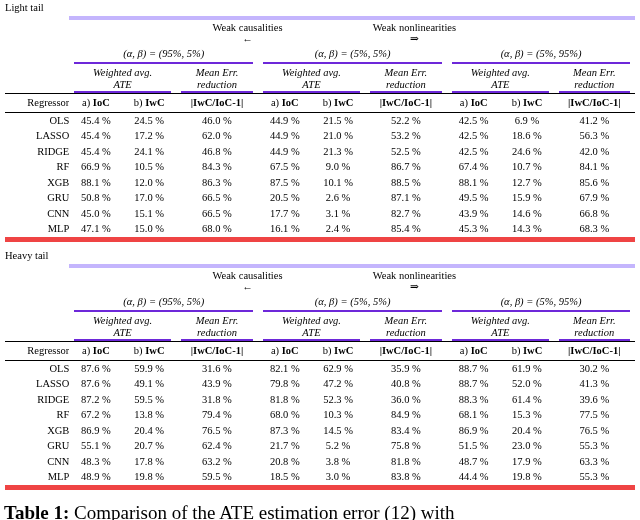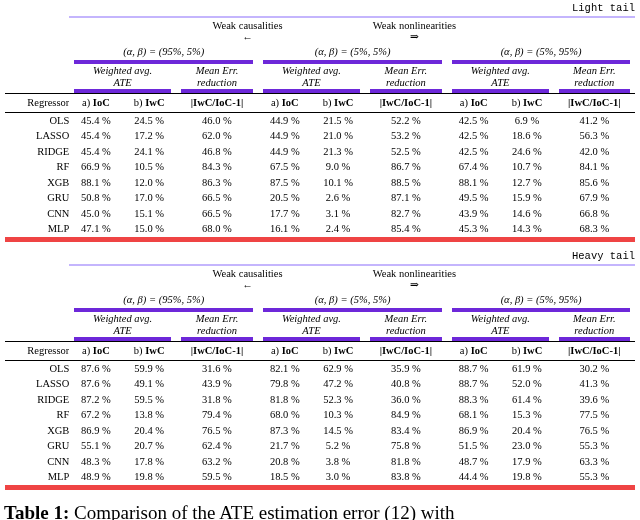--- a/index.html
+++ b/index.html
@@ -4,28 +4,28 @@
 <style>
   html, body { margin: 0; padding: 0; }
   body {
     width: 640px; height: 520px; overflow: hidden; position: relative;
     background: #ffffff; color: #000000;
     font-family: "Liberation Serif", "DejaVu Serif", serif;
   }
   .table-block { position: absolute; left: 5px; width: 630px; }
   #block-0 { top: 2px; }
   #block-1 { top: 250px; }
-  .tbl-title { text-align: right; font-size: 10.5px; line-height: 12px; margin: 0 0 2px 0; font-family: Liberation Mono, monospace; }
+  .tbl-title { text-align: left; font-size: 10.5px; line-height: 12px; margin: 0 0 2px 0; }
   table { border-collapse: collapse; table-layout: fixed; width: 630px; font-size: 10.5px; }
   td { padding: 0; text-align: center; height: 15.5px; line-height: 14px; white-space: nowrap; overflow: hidden; }
-  .toprule { border-top: 2px solid #c4b5fd; }
+  .toprule { border-top: 4px solid #c4b5fd; }
   .groups-cell { position: relative; height: 27px; }
   .group-label { position: absolute; top: 2px; transform: translateX(-50%); line-height: 11px; text-align: center; }
   .group-label .arrow { line-height: 11px; }
-  .cmid { border-bottom: 4px solid #6d28d9; margin: 0 5px; padding-bottom: 1px; }
+  .cmid { border-bottom: 2px solid #6d28d9; margin: 0 5px; padding-bottom: 1px; }
   .ab-cell { height: 17px; }
   .ab { font-style: italic; }
   .sub-cell { height: 29px; vertical-align: bottom; font-style: italic; }
   .sub div { line-height: 11.5px; }
   .colhead-row td { border-top: 1px solid #000; border-bottom: 1px solid #000; height: 18px; }
   .reg-col { text-align: right; padding-left: 2px; }
   tbody tr:last-child td { border-bottom: 5px solid #ef4444; }
   .caption { position: absolute; left: 4px; top: 500px; font-size: 19px; line-height: 26px; margin: 0; white-space: nowrap; }
 </style>
 </head>

